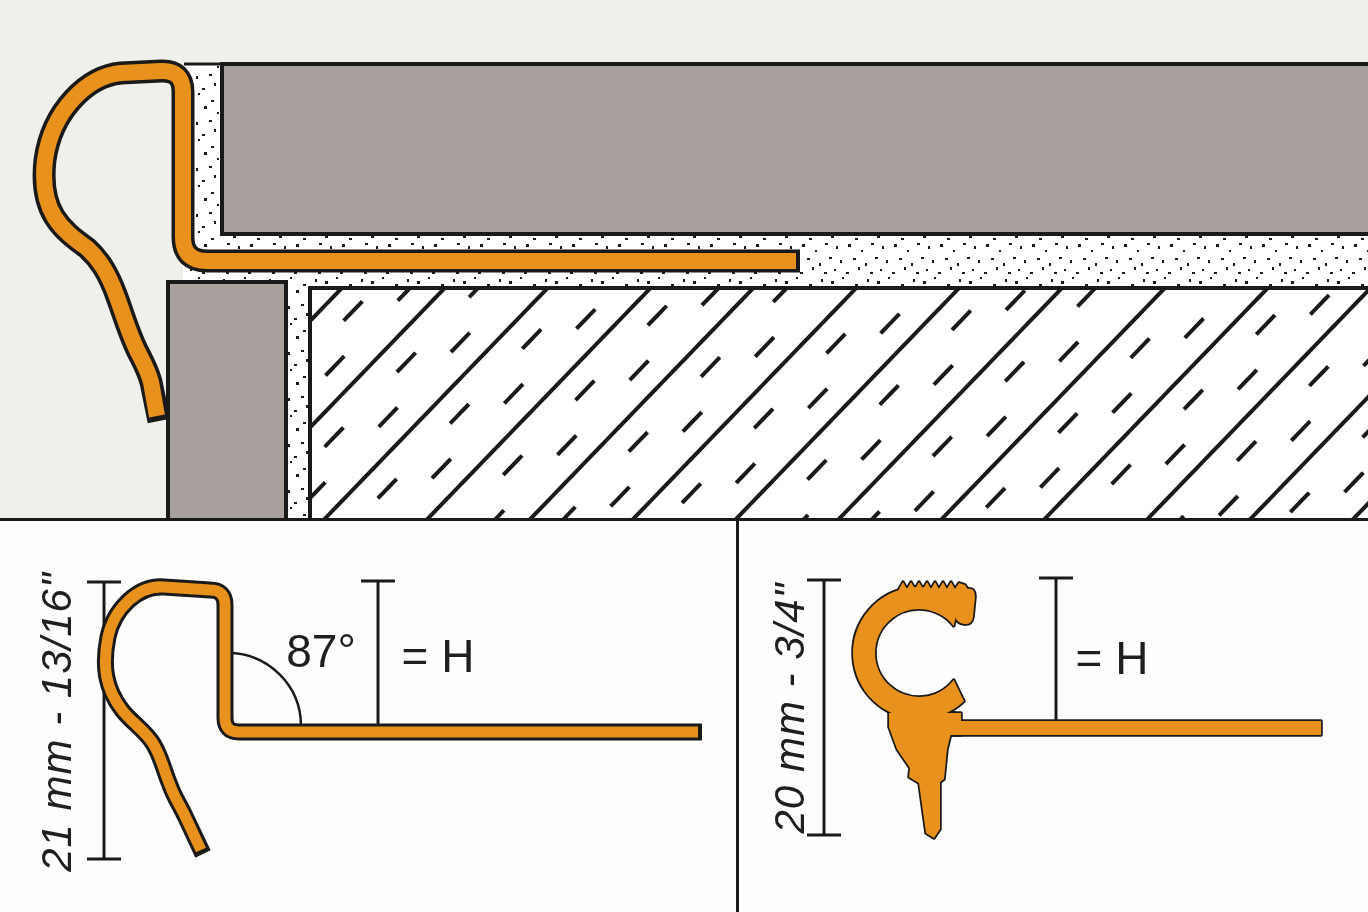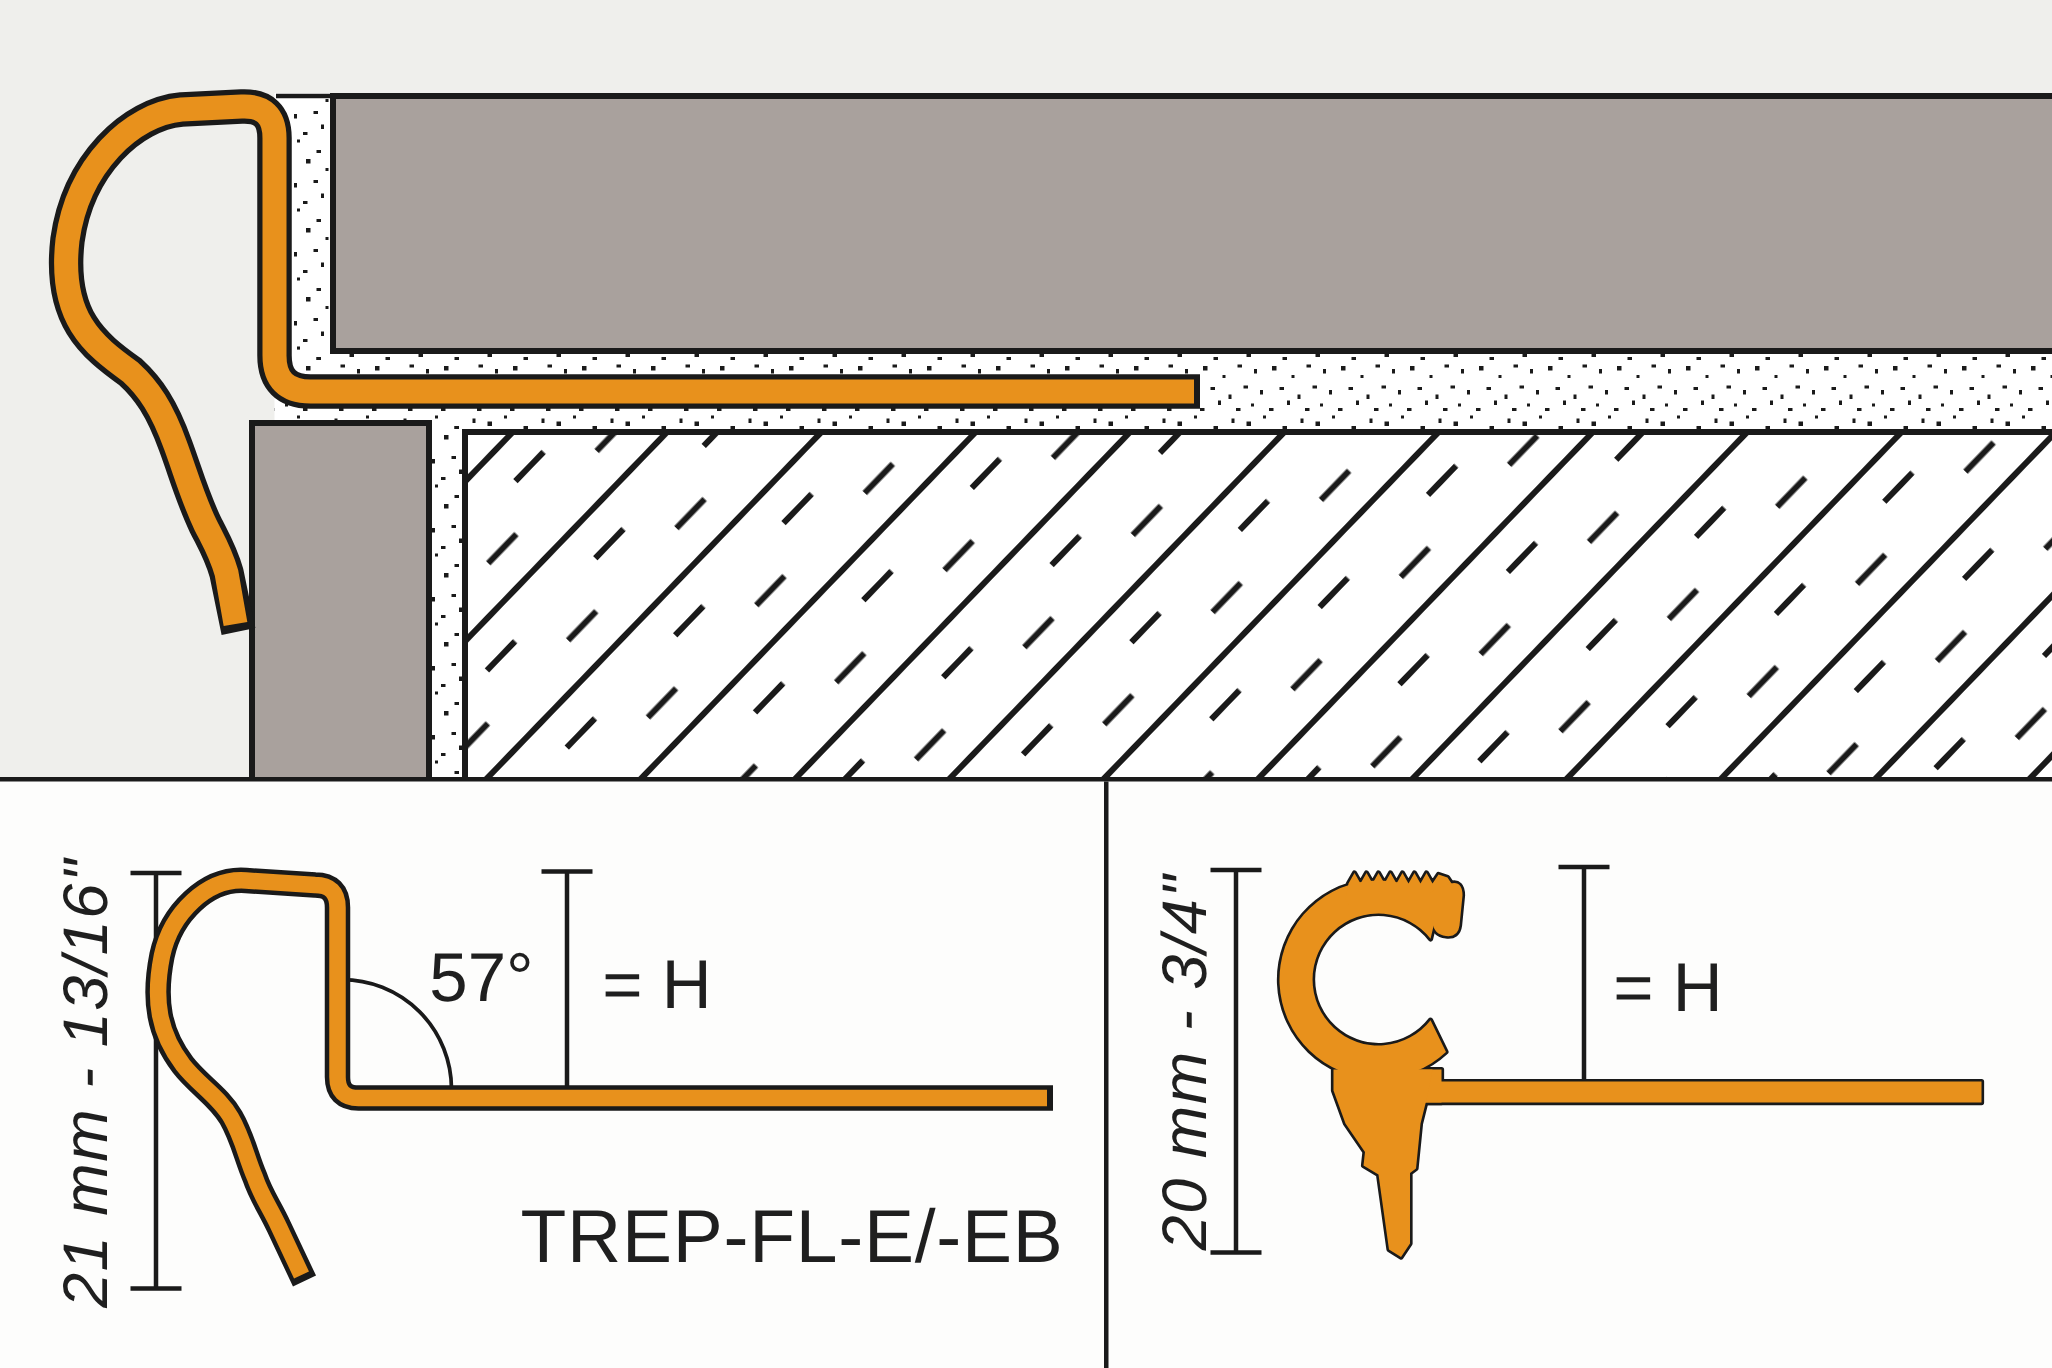--- a/index.html
+++ b/index.html
@@ -116,23 +116,22 @@
         <g stroke-linejoin="round" stroke-linecap="butt">
           <path class="stroke-ink no-fill" stroke-width="17" d="M 702,211 L 239,211 Q 225,211 225,197 L 225,84 Q 225,69 210,69 L 164,66
                C 138,64 114,88 108,116 C 102,146 106,168 122,189 C 132,202 146,210 154,224
                C 162,238 164,250 170,264 C 174,276 180,284 186,297 L 203,333"></path>
           <path class="stroke-orange no-fill" stroke-width="11" d="M 698,211 L 239,211 Q 225,211 225,197 L 225,84 Q 225,69 210,69 L 164,66
                C 138,64 114,88 108,116 C 102,146 106,168 122,189 C 132,202 146,210 154,224
                C 162,238 164,250 170,264 C 174,276 180,284 186,297 L 201,329"></path>
         </g>
       </svg>
       <div class="rot-label" style="left:57px;top:201px;">21 mm - 13/16"</div>
-      <div class="label angle-label" style="left:321px;top:130px;">57°</div>
+      <div class="label angle-label" style="left:321px;top:130px;">87°</div>
       <div class="label height-label" style="left:438px;top:135px;">= H</div>
-      <div class="label product-label" style="left:528px;top:303px;">TREP-FL-E/-EB</div>
     </div>
 
     <div class="panel panel-right">
       <svg width="629" height="391" viewBox="0 0 629 391">
 
         <path class="stroke-ink no-fill" stroke-width="3" d="M85,59 V314 M68,59 H102 M68,314 H102"></path>
 
         <path class="stroke-ink no-fill" stroke-width="3" d="M317,57 V200 M300,57 H334"></path>
 
         <g>

